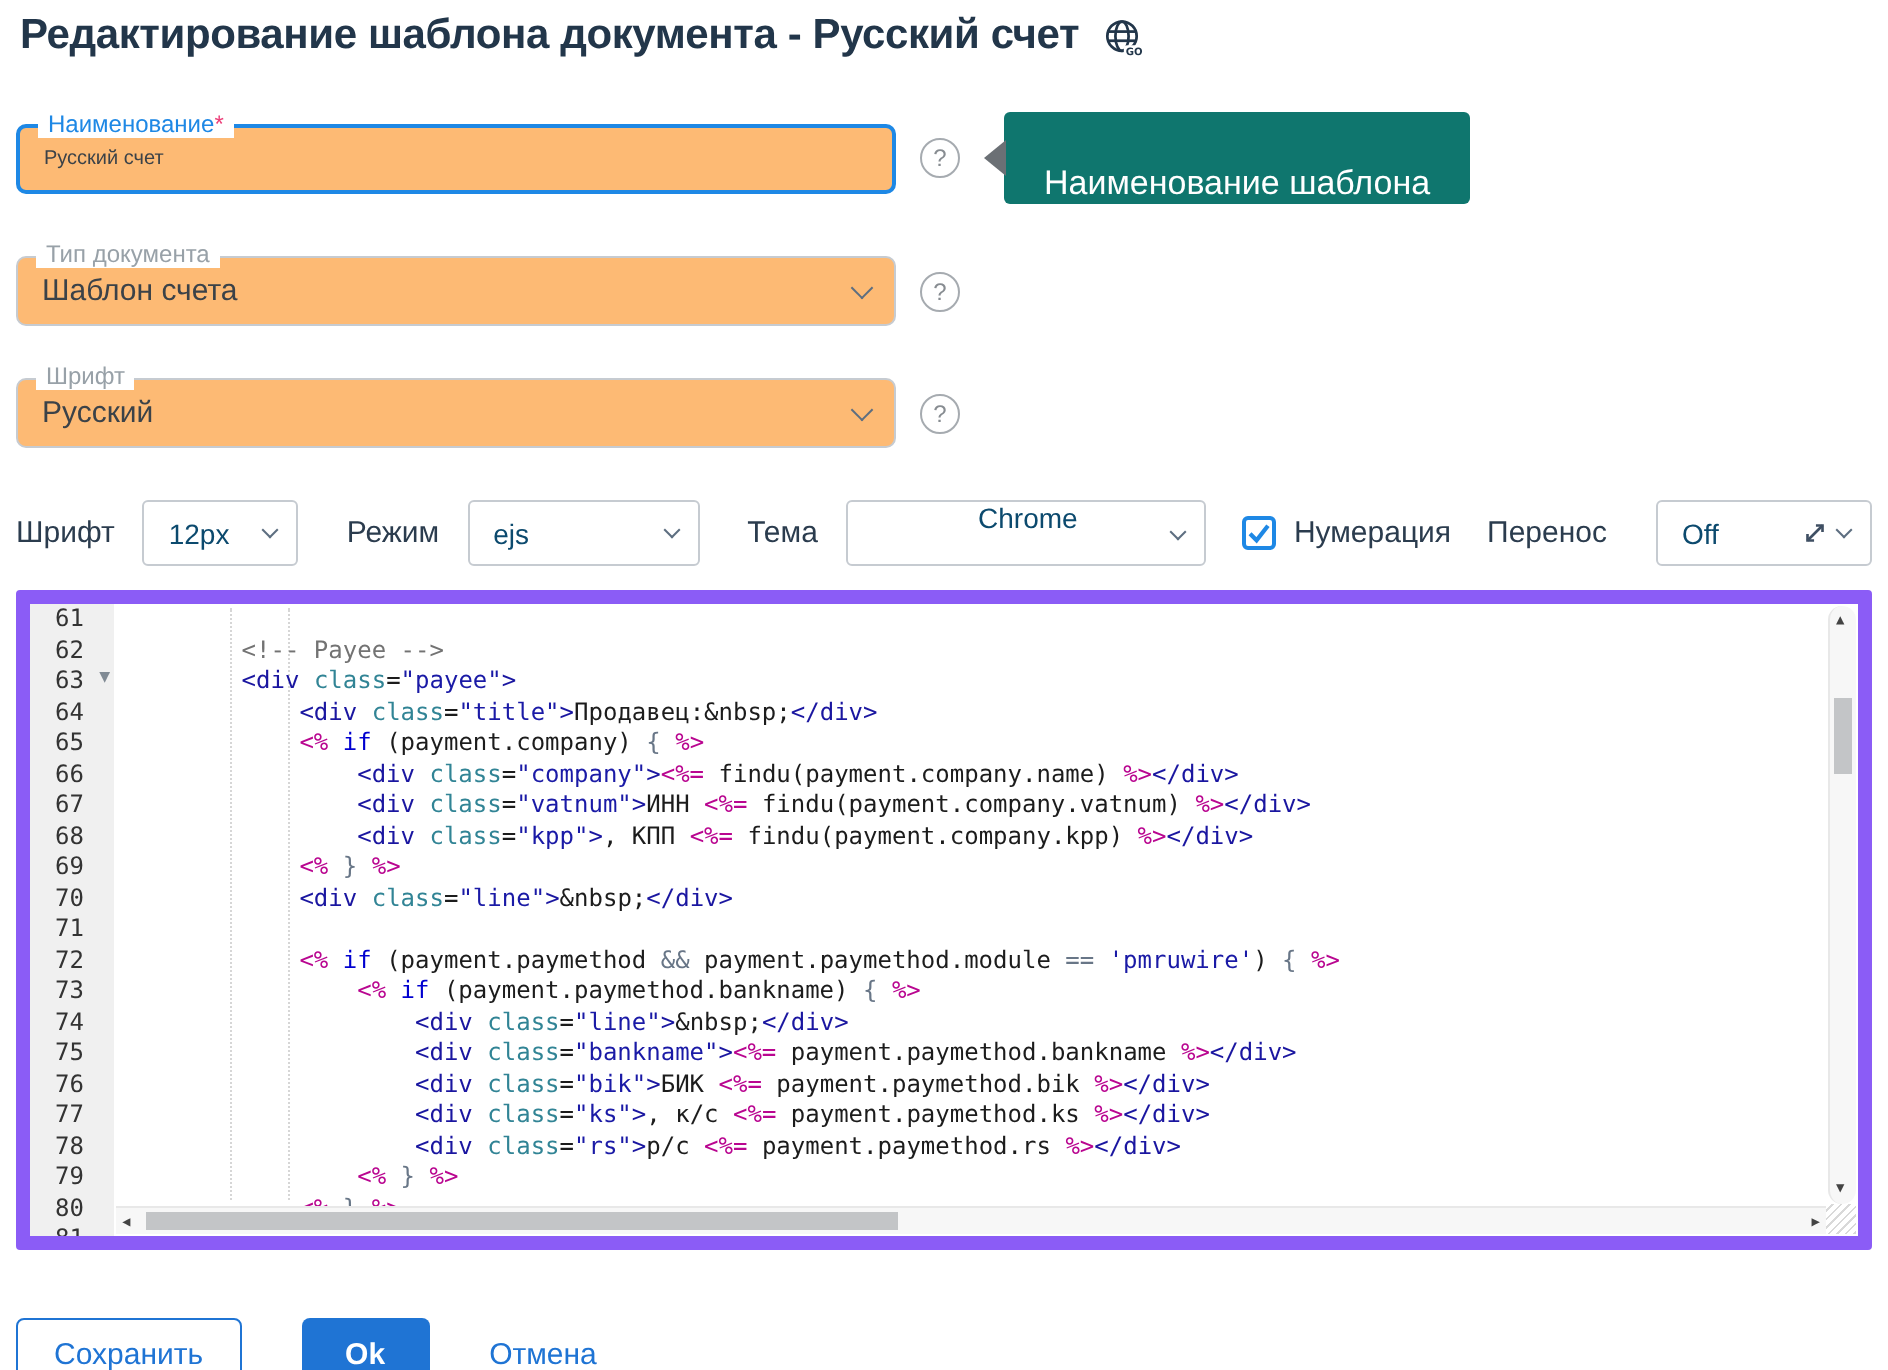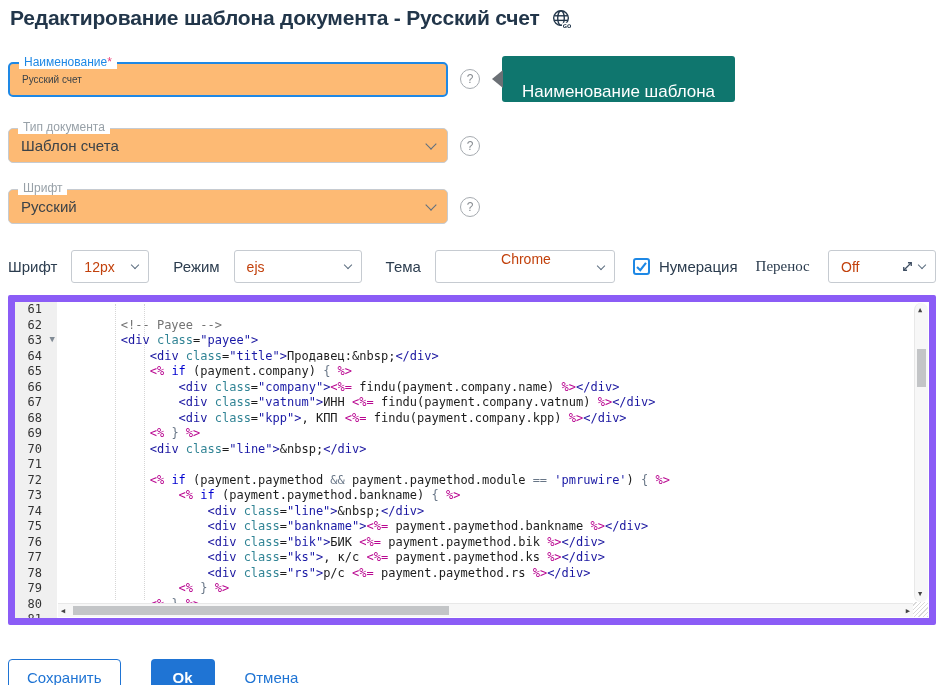--- a/index.html
+++ b/index.html
@@ -63,21 +63,21 @@
     border-top: 9px solid transparent; border-bottom: 9px solid transparent;
     border-right: 11px solid #6b7075;
   }
 
   
   .toolbar { display: flex; align-items: center; margin-top: 26px; height: 33px; }
   .tlabel { font-size: 15px; color: #2b3c4e; white-space: nowrap; }
   .tselect {
     height: 33px; border: 1px solid #c6cbd1; border-radius: 3px;
     display: flex; align-items: center; padding: 0 10px 0 12px;
-    font-size: 14px; color: #c2410c; background: #fff;
+    font-size: 14px; color: #0c4a6e; background: #fff;
   }
   .tselect .chev { width: 6px; height: 6px; margin-left: auto; }
   .cbox {
     width: 17px; height: 17px; border: 2px solid #1e88e5; border-radius: 3px;
     display: flex; align-items: center; justify-content: center; background: #fff;
     flex: none;
   }
   .expand-ic { width: 15px; height: 15px; margin-left: auto; }
 
   
@@ -193,36 +193,36 @@
     <div class="help">?</div>
   </div>
 
   <div class="toolbar">
     <span class="tlabel">Шрифт</span>
     <div class="tselect" style="width:78px; margin-left:14px;">
       <span>12px</span>
       <span class="chev"></span>
     </div>
     <span class="tlabel" style="margin-left:24px;">Режим</span>
-    <div class="tselect" style="width:128px; margin-left:14px;gap:48px;">
+    <div class="tselect" style="width:116px; margin-left:14px;gap:48px;">
       <span>ejs</span>
       <span class="chev"></span>
     </div>
     <span class="tlabel" style="margin-left:24px;">Тема</span>
     <div class="tselect" style="width:180px; margin-left:14px;flex-direction:column;">
       <span>Chrome</span>
       <span class="chev"></span>
     </div>
     <div class="cbox" style="margin-left:18px;">
       <svg width="13" height="13" viewBox="0 0 16 16" fill="none" stroke="#1e88e5" stroke-width="2.6">
         <polyline points="2.5,8.5 6.5,12.5 13.5,3.5"></polyline>
       </svg>
     </div>
     <span class="tlabel" style="margin-left:9px;">Нумерация</span>
-    <span class="tlabel" style="margin-left:18px;font-family:Liberation Serif, serif;">Перенос</span>
+    <span class="tlabel" style="margin-left:18px;">Перенос</span>
     <div class="tselect" style="width:108px; margin-left:auto;">
       <span>Off</span>
       <svg class="expand-ic" viewBox="0 0 16 16" fill="none" stroke="#3f4f63" stroke-width="1.4">
         <line x1="4" y1="12" x2="12" y2="4"></line>
         <polyline points="8.5,4 12,4 12,7.5"></polyline>
         <polyline points="7.5,12 4,12 4,8.5"></polyline>
       </svg>
       <span class="chev" style="margin-left:4px;"></span>
     </div>
   </div>

